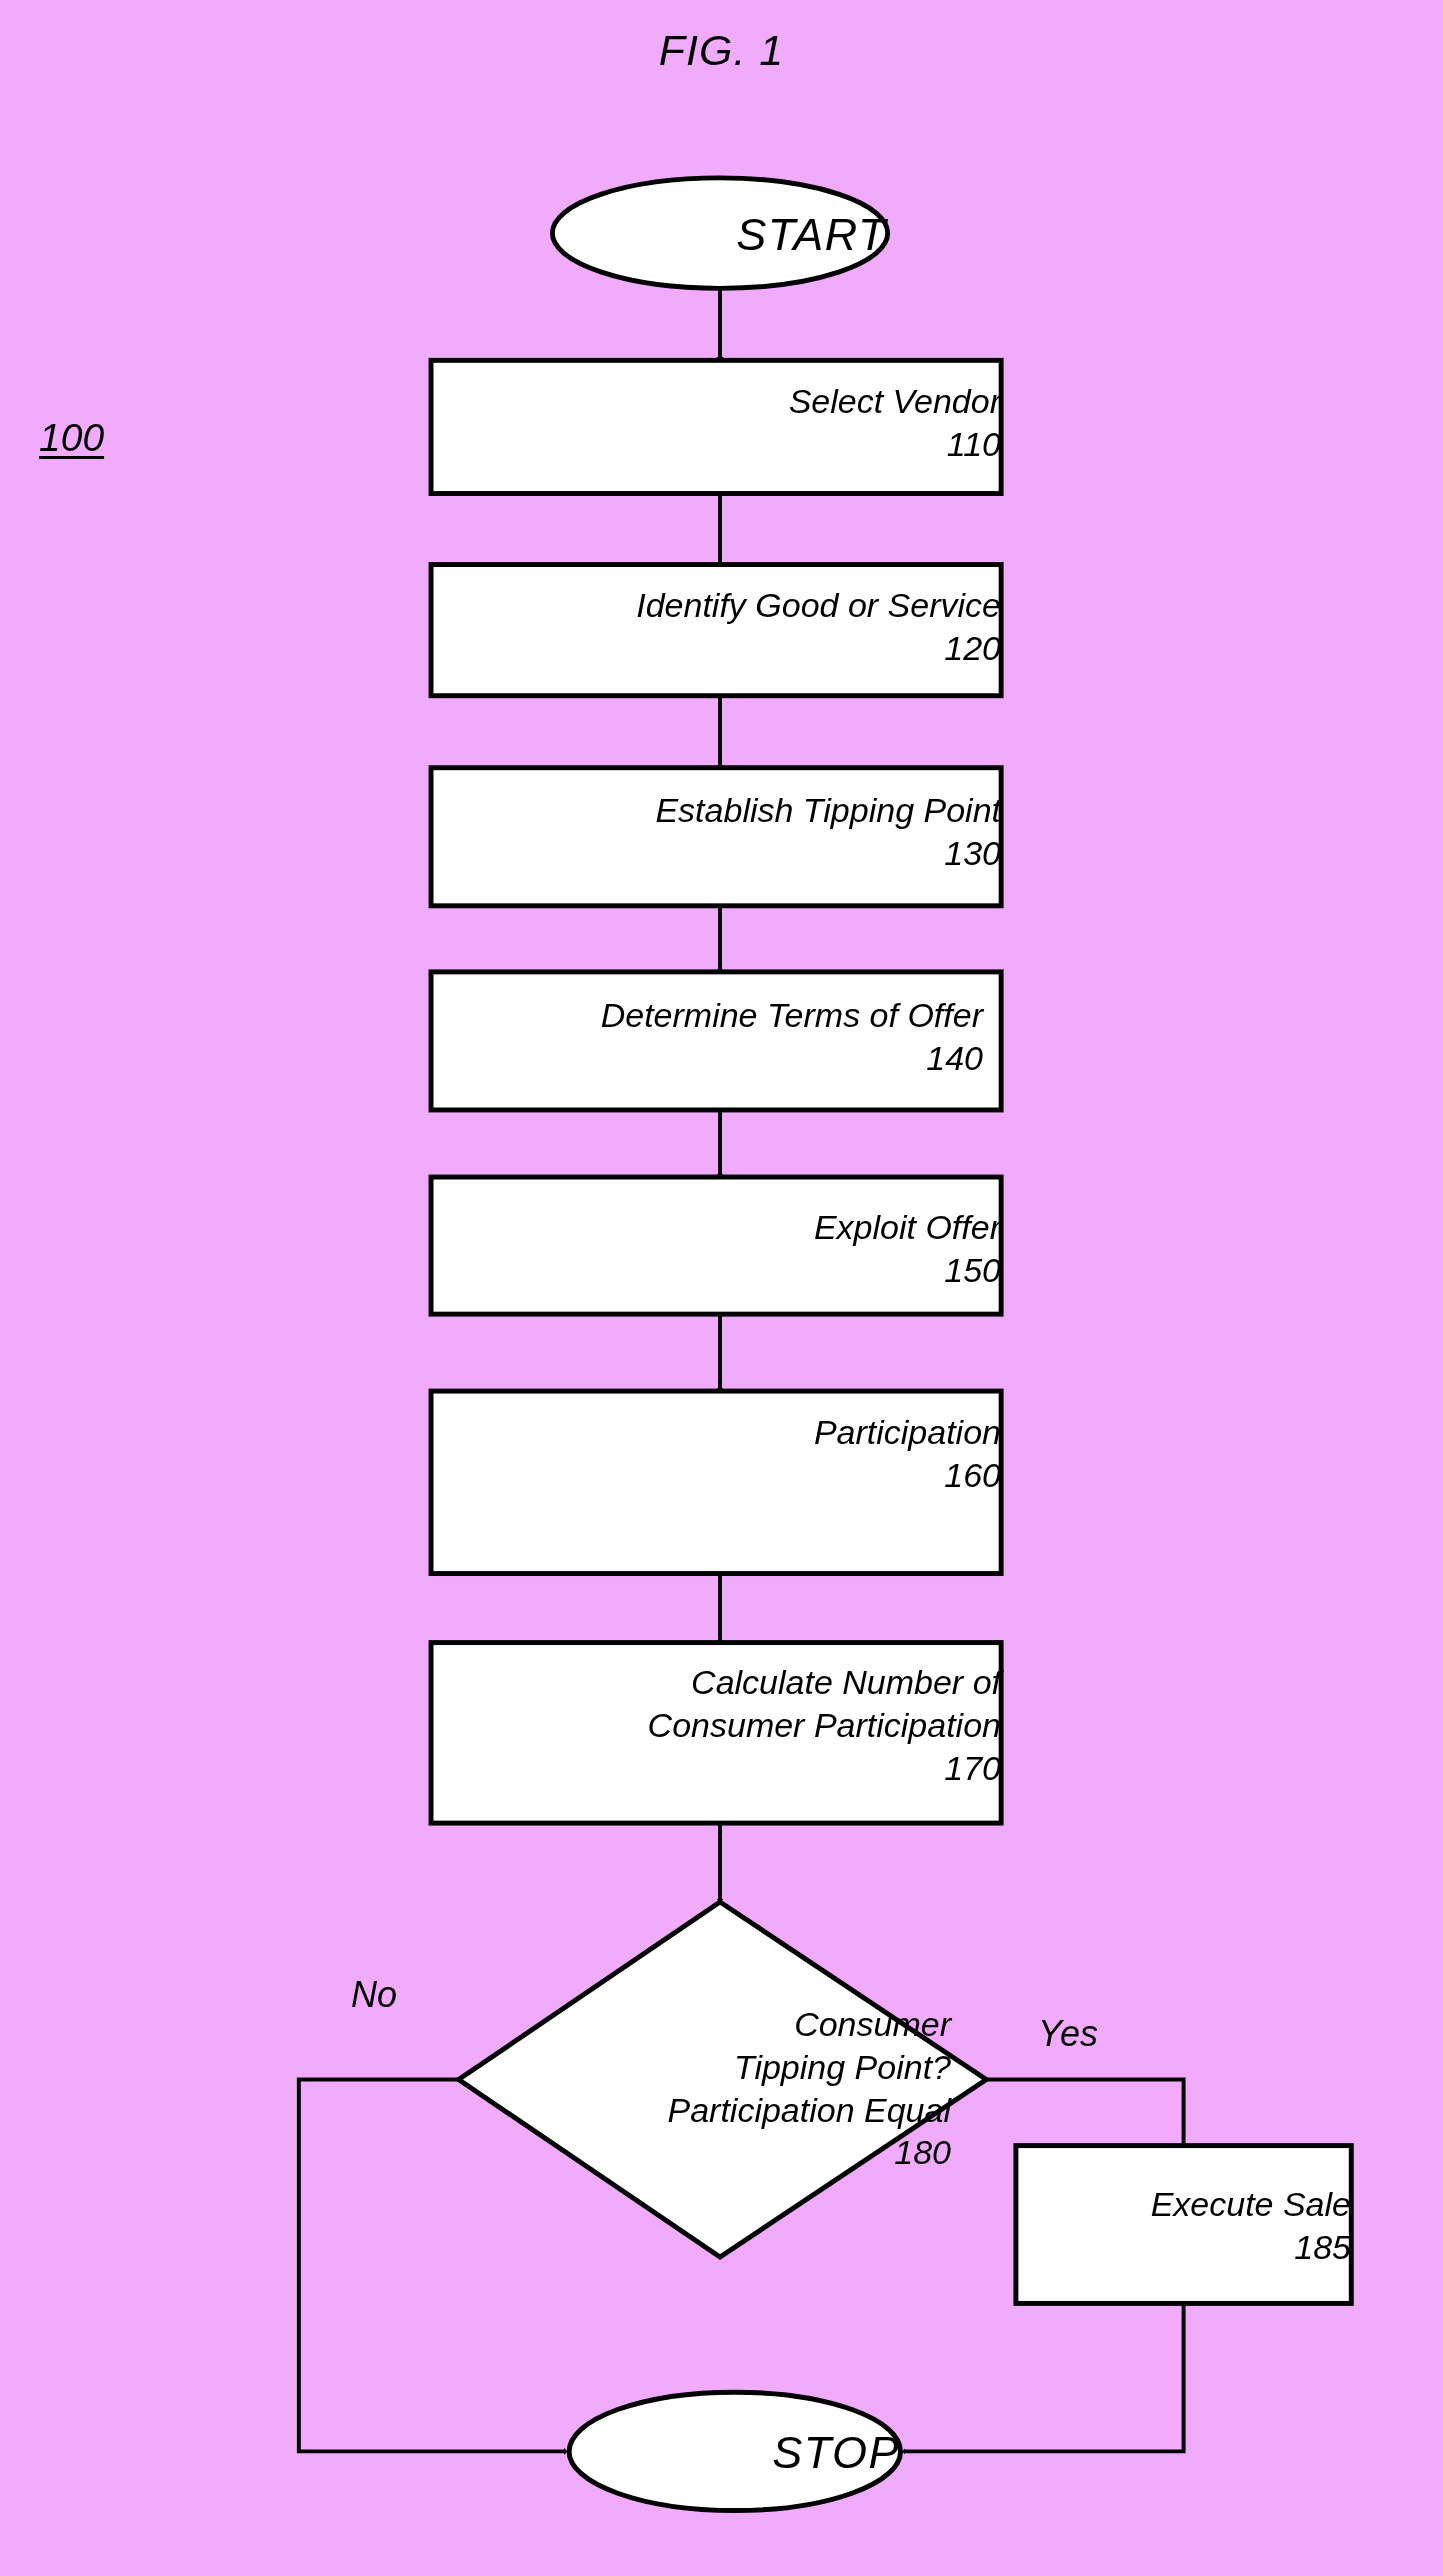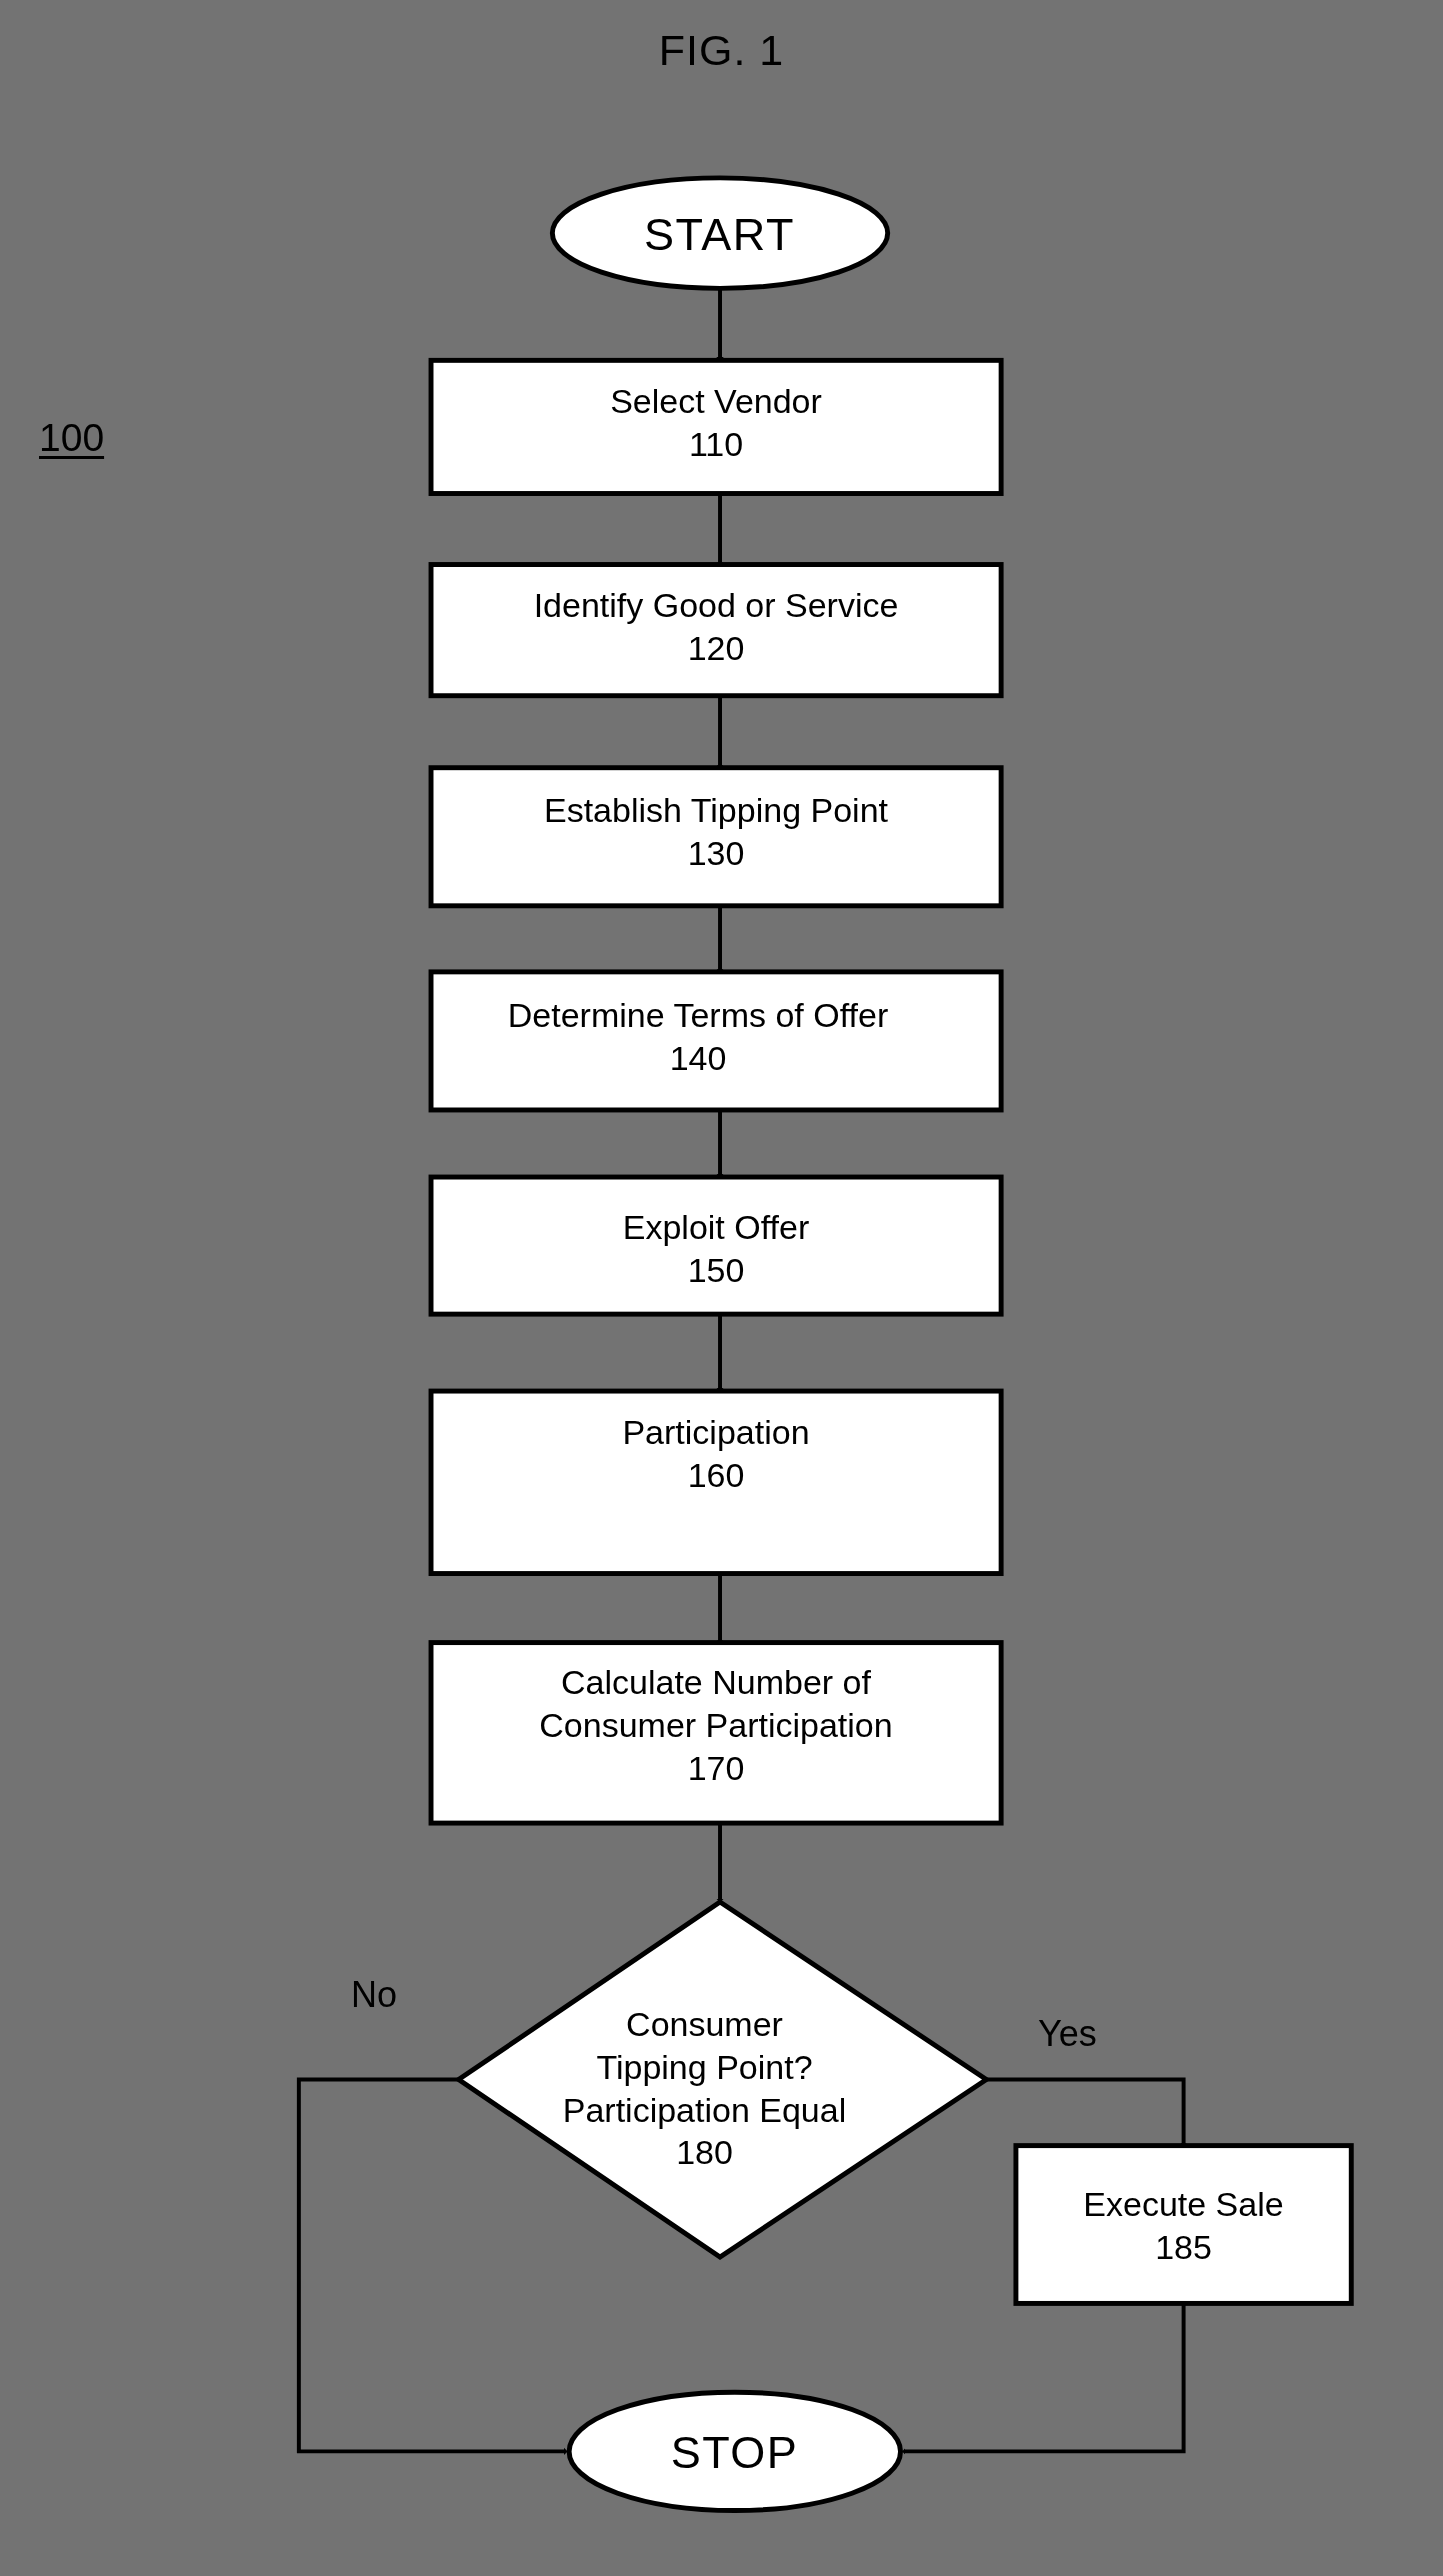--- a/index.html
+++ b/index.html
@@ -8,22 +8,23 @@
     background: #ffffff;
   }
   body {
     font-family: "Liberation Sans", sans-serif;
     color: #000000;
   }
   #page {
     position: relative;
     width: 1443px;
     height: 2576px;
-    background: #737373;
+    background: #f0abfc;
     overflow: hidden;
+    font-style: italic;
   }
   #fig-svg {
     position: absolute;
     left: 0;
     top: 0;
     width: 1443px;
     height: 2576px;
   }
   .fig-title {
     position: absolute;
@@ -39,21 +40,21 @@
     position: absolute;
     left: 39px;
     top: 416px;
     font-size: 39px;
     text-decoration: underline;
     text-underline-offset: 5px;
     color: #000;
   }
   .node-text {
     position: absolute;
-    text-align: center;
+    text-align: right;
     color: #000;
     line-height: 1.26;
     font-size: 34px;
     pointer-events: none;
   }
   .term-text {
     font-size: 45px;
     letter-spacing: 1.5px;
   }
   .branch-label {

